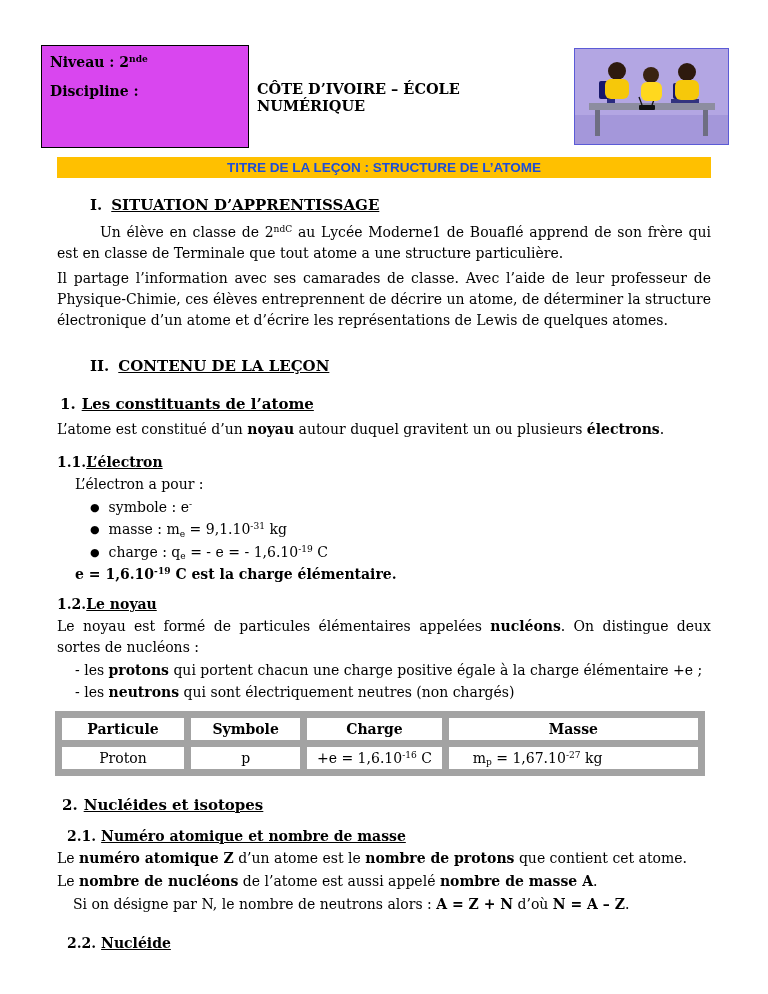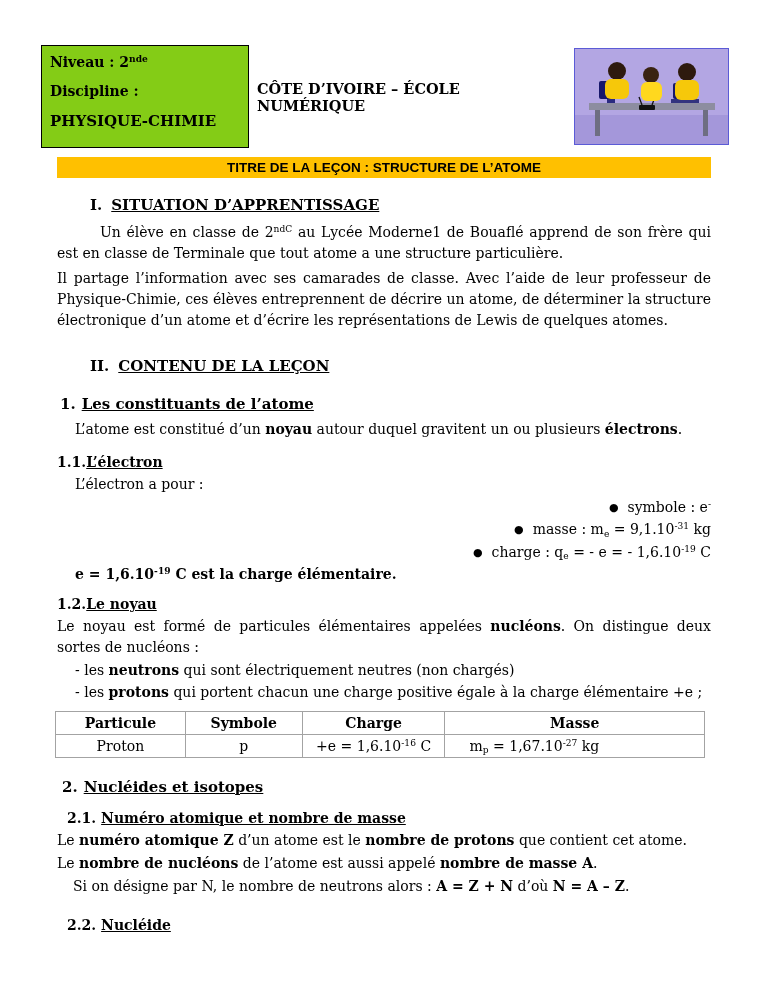--- a/index.html
+++ b/index.html
@@ -5,86 +5,85 @@
   html,body{margin:0;padding:0;background:#e8e8e8;}
   .page{
     width:768px;min-height:994px;box-sizing:border-box;background:#ffffff;
     padding:45px 57px 40px 57px;
     font-family:"DejaVu Serif","Liberation Serif",serif;
     font-size:14px;color:#000;position:relative;margin:0 auto;
   }
   
   .header{display:flex;align-items:stretch;}
   .green-box{
-    background:#84cc16;border:1px solid #000;width:208px;min-height:103px;
+    background:#d946ef;border:1px solid #000;width:208px;min-height:103px;
     box-sizing:border-box;padding:8px 8px;margin-left:-16px;flex:0 0 auto;
   }
   .gb-line{font-weight:bold;font-size:14px;margin-bottom:13px;}
   .gb-subject{font-size:15px;margin-bottom:0;}
   .header-title{
     flex:1 1 auto;display:flex;align-items:center;justify-content:center;
     font-weight:bold;font-size:14.5px;padding:0 8px;
   }
   .header-illustration{
     flex:0 0 auto;width:155px;height:97px;border:1px solid #5b5bd6;
     box-sizing:border-box;margin-right:-18px;align-self:center;overflow:hidden;
   }
   
   .theme-line{
     text-align:center;font-family:"Liberation Sans",sans-serif;font-weight:bold;
     font-size:13.5px;margin-top:22px;
   }
   .lesson-banner{
-    margin-top:9px;background:#ffc000;color:#000000;text-align:center;
+    margin-top:9px;background:#ffc000;color:#1d4ed8;text-align:center;
     font-family:"Liberation Sans",sans-serif;font-weight:bold;font-size:13.5px;
     padding:3px 0;
   }
   
   .h-roman{margin:18px 0 6px 33px;font-size:15px;}
   .h-roman .numeral{font-weight:bold;margin-right:9px;}
   .uh{font-weight:bold;text-decoration:underline;}
   .h-num{margin:20px 0 6px 3px;font-size:15px;font-weight:bold;}
   .h-num .num{margin-right:6px;}
   .h-sub{margin:14px 0 4px 0;font-size:14px;font-weight:bold;}
   .h-sub.indent1{margin-left:10px;}
   
   .para{margin:4px 0;text-align:justify;line-height:1.5;}
   .para.first-indent{text-indent:43px;margin-top:8px;}
-  .ind18{margin-left:18px;}
-  .bullet-line{margin:2px 0 2px 33px;line-height:1.45;text-align:right;}
+  .ind18{}
+  .bullet-line{margin:2px 0 2px 33px;line-height:1.45;}
   .bullet-line .bchar{margin-right:9px;font-size:11px;vertical-align:1px;}
   .bold-line{font-weight:bold;margin:4px 0 4px 18px;}
   
   .rt-b{font-weight:bold;}
   .rt-sup{font-size:0.65em;position:relative;top:-0.55em;}
   .rt-sub{font-size:0.65em;position:relative;top:0.25em;}
   
   table.particles{
     border-collapse:collapse;margin:8px 0 6px -2px;width:650px;font-size:14px;
   }
   table.particles th,table.particles td{
-    border:1px solid #a3a3a3;padding:2px 6px;text-align:center;height:18px;
+    border:7px solid #a3a3a3;padding:2px 6px;text-align:center;height:18px;
   }
   table.particles th{font-weight:bold;}
   table.particles td.left{text-align:left;padding-left:24px;}
   table.particles col.c1{width:130px;}
   table.particles col.c2{width:117px;}
   table.particles col.c3{width:143px;}
   table.particles col.c4{width:260px;}
 </style>
 </head>
 <body>
 
 <div class="page">
 
   <div class="header">
     <div class="green-box">
       <div class="gb-line"><span>Niveau : 2</span><span class="rt-b rt-sup">nde</span></div>
       <div class="gb-line">Discipline :</div>
-      <div class="gb-line gb-subject">PHYSIQUE-CHIMIE</div>
     </div>
     <div class="header-title">CÔTE D’IVOIRE – ÉCOLE NUMÉRIQUE</div>
     <div class="header-illustration">
       <svg width="153" height="95" viewBox="0 0 153 95">
         <rect width="153" height="95" fill="#b3a6e3"></rect>
         <rect y="66" width="153" height="29" fill="#a497da"></rect>
 
         <g>
           <rect x="14" y="54" width="126" height="7" fill="#8d8da0"></rect>
           <rect x="20" y="61" width="5" height="26" fill="#6e6e82"></rect>
@@ -145,22 +144,22 @@
   <div class="para ind18" style="margin:0 0 2px 18px;">L’électron a pour :</div>
   <div class="bullet-line"><span class="bchar">●</span><span><span>symbole : e</span><span class="rt-sup">-</span></span></div>
   <div class="bullet-line"><span class="bchar">●</span><span><span>masse : m</span><span class="rt-sub">e</span><span> = 9,1.10</span><span class="rt-sup">-31</span><span> kg</span></span></div>
   <div class="bullet-line"><span class="bchar">●</span><span><span>charge : q</span><span class="rt-sub">e</span><span> = - e = - 1,6.10</span><span class="rt-sup">-19</span><span> C</span></span></div>
   <div class="bold-line"><span class="rt-b">e = 1,6.10</span><span class="rt-b rt-sup">-19</span><span class="rt-b"> C est la charge élémentaire.</span></div>
 
   <div class="h-sub">
     <span>1.2.</span><span class="uh">Le noyau</span>
   </div>
   <div class="para" style="margin:2px 0;"><span>Le noyau est formé de particules élémentaires appelées </span><span class="rt-b">nucléons</span><span>. On distingue deux sortes de nucléons :</span></div>
+  <div class="para ind18" style="margin:1px 0 1px 18px;"><span>- les </span><span class="rt-b">protons</span><span> qui portent chacun une charge positive égale à la charge élémentaire +e ;</span></div>
   <div class="para ind18" style="margin:1px 0 1px 18px;"><span>- les </span><span class="rt-b">neutrons</span><span> qui sont électriquement neutres (non  chargés)</span></div>
-  <div class="para ind18" style="margin:1px 0 1px 18px;"><span>- les </span><span class="rt-b">protons</span><span> qui portent chacun une charge positive égale à la charge élémentaire +e ;</span></div>
 
   <table class="particles">
     <colgroup>
         <col class="c1">
         <col class="c2">
         <col class="c3">
         <col class="c4">
       </colgroup>
     <thead>
       <tr>

